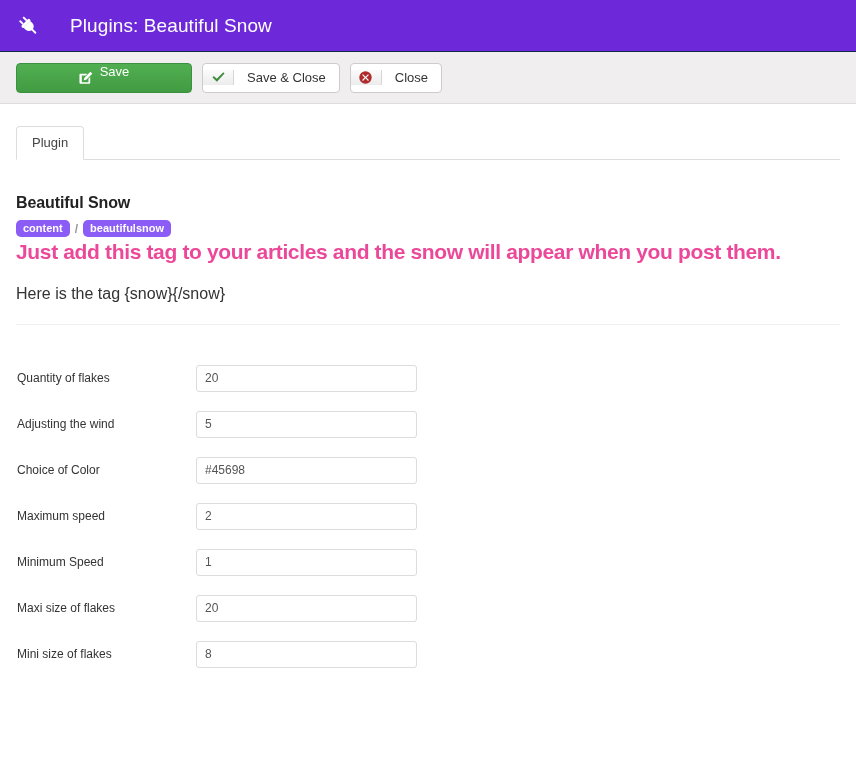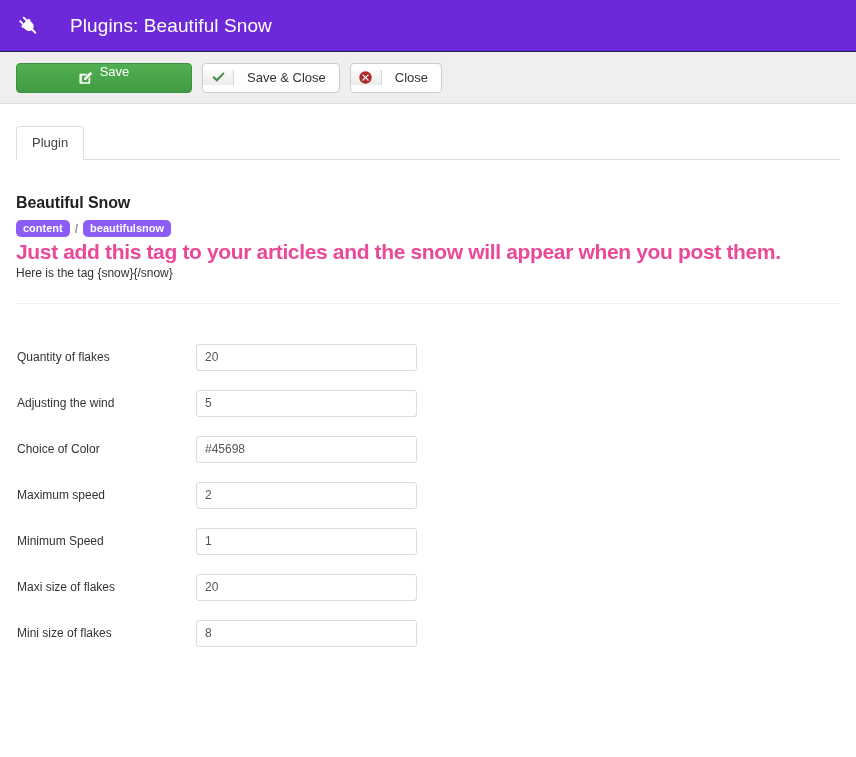--- a/index.html
+++ b/index.html
@@ -183,22 +183,23 @@
     font-size: 21px;
     font-weight: bold;
     color: #ec4899;
     margin-top: 2px;
     line-height: 26px;
     font-stretch: condensed;
     letter-spacing: -0.35px;
     white-space: nowrap;
   }
   .plugin-note {
-    font-size: 12px;
+    font-size: 16px;
     color: #333333;
+    margin-top: 21px;
     line-height: 16px;
   }
   .divider {
     height: 1px;
     background: #efefef;
     margin-top: 22px;
     width: 824px;
   }
 
   

